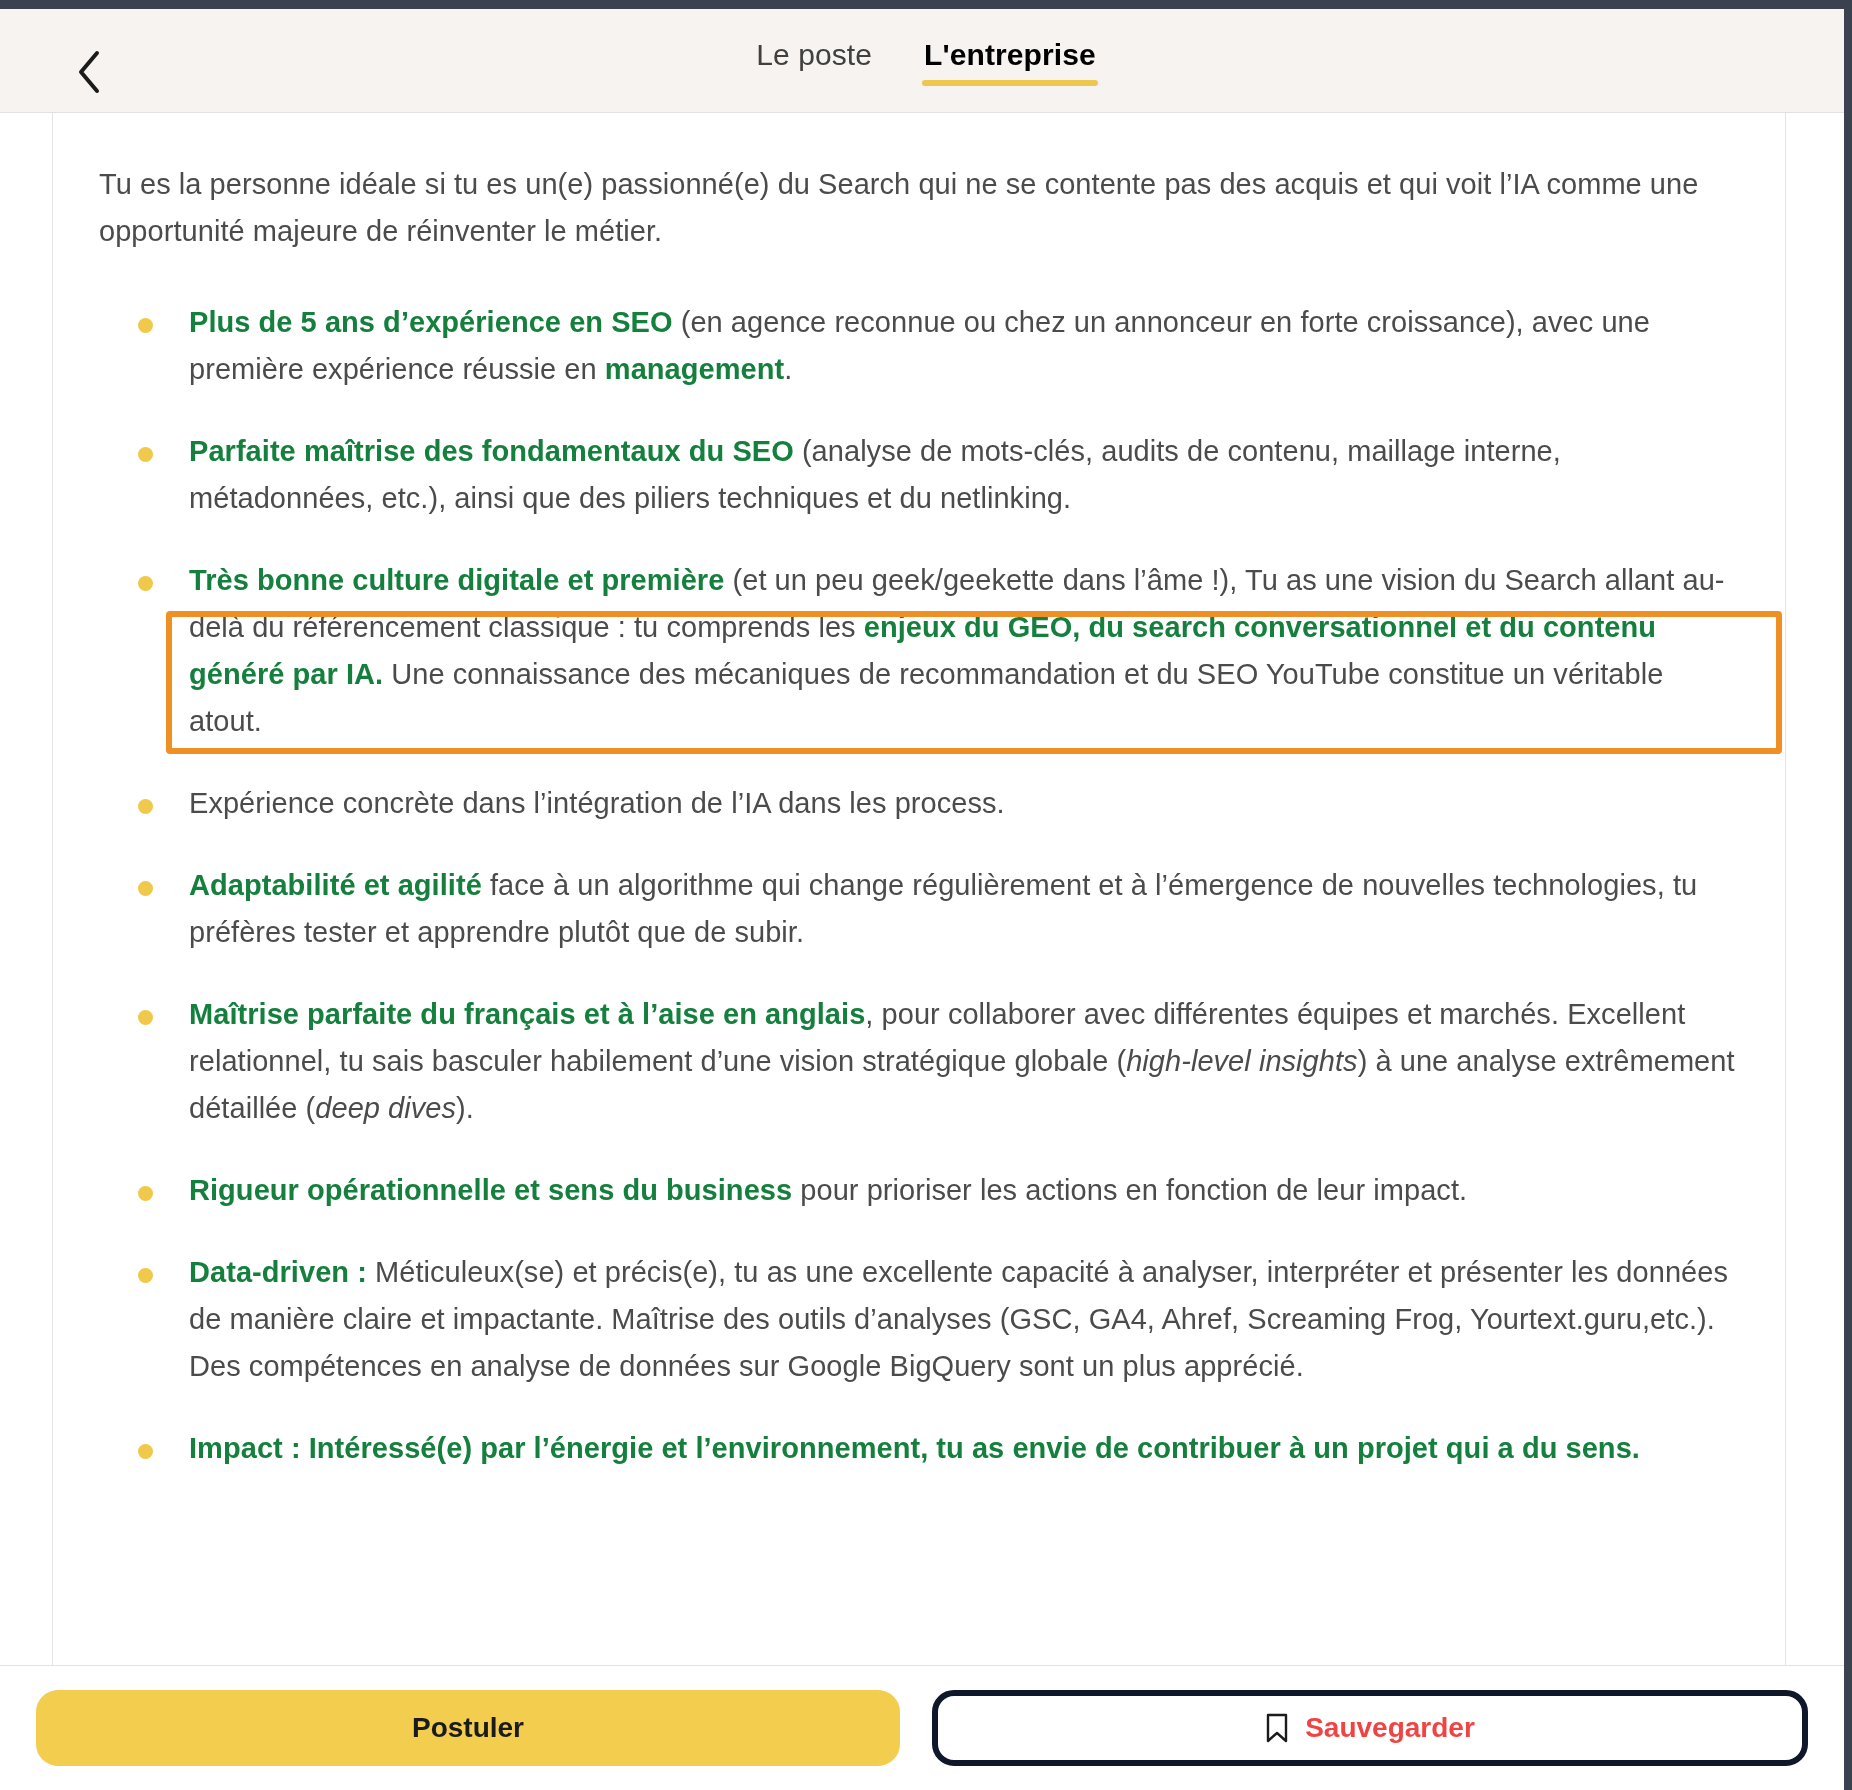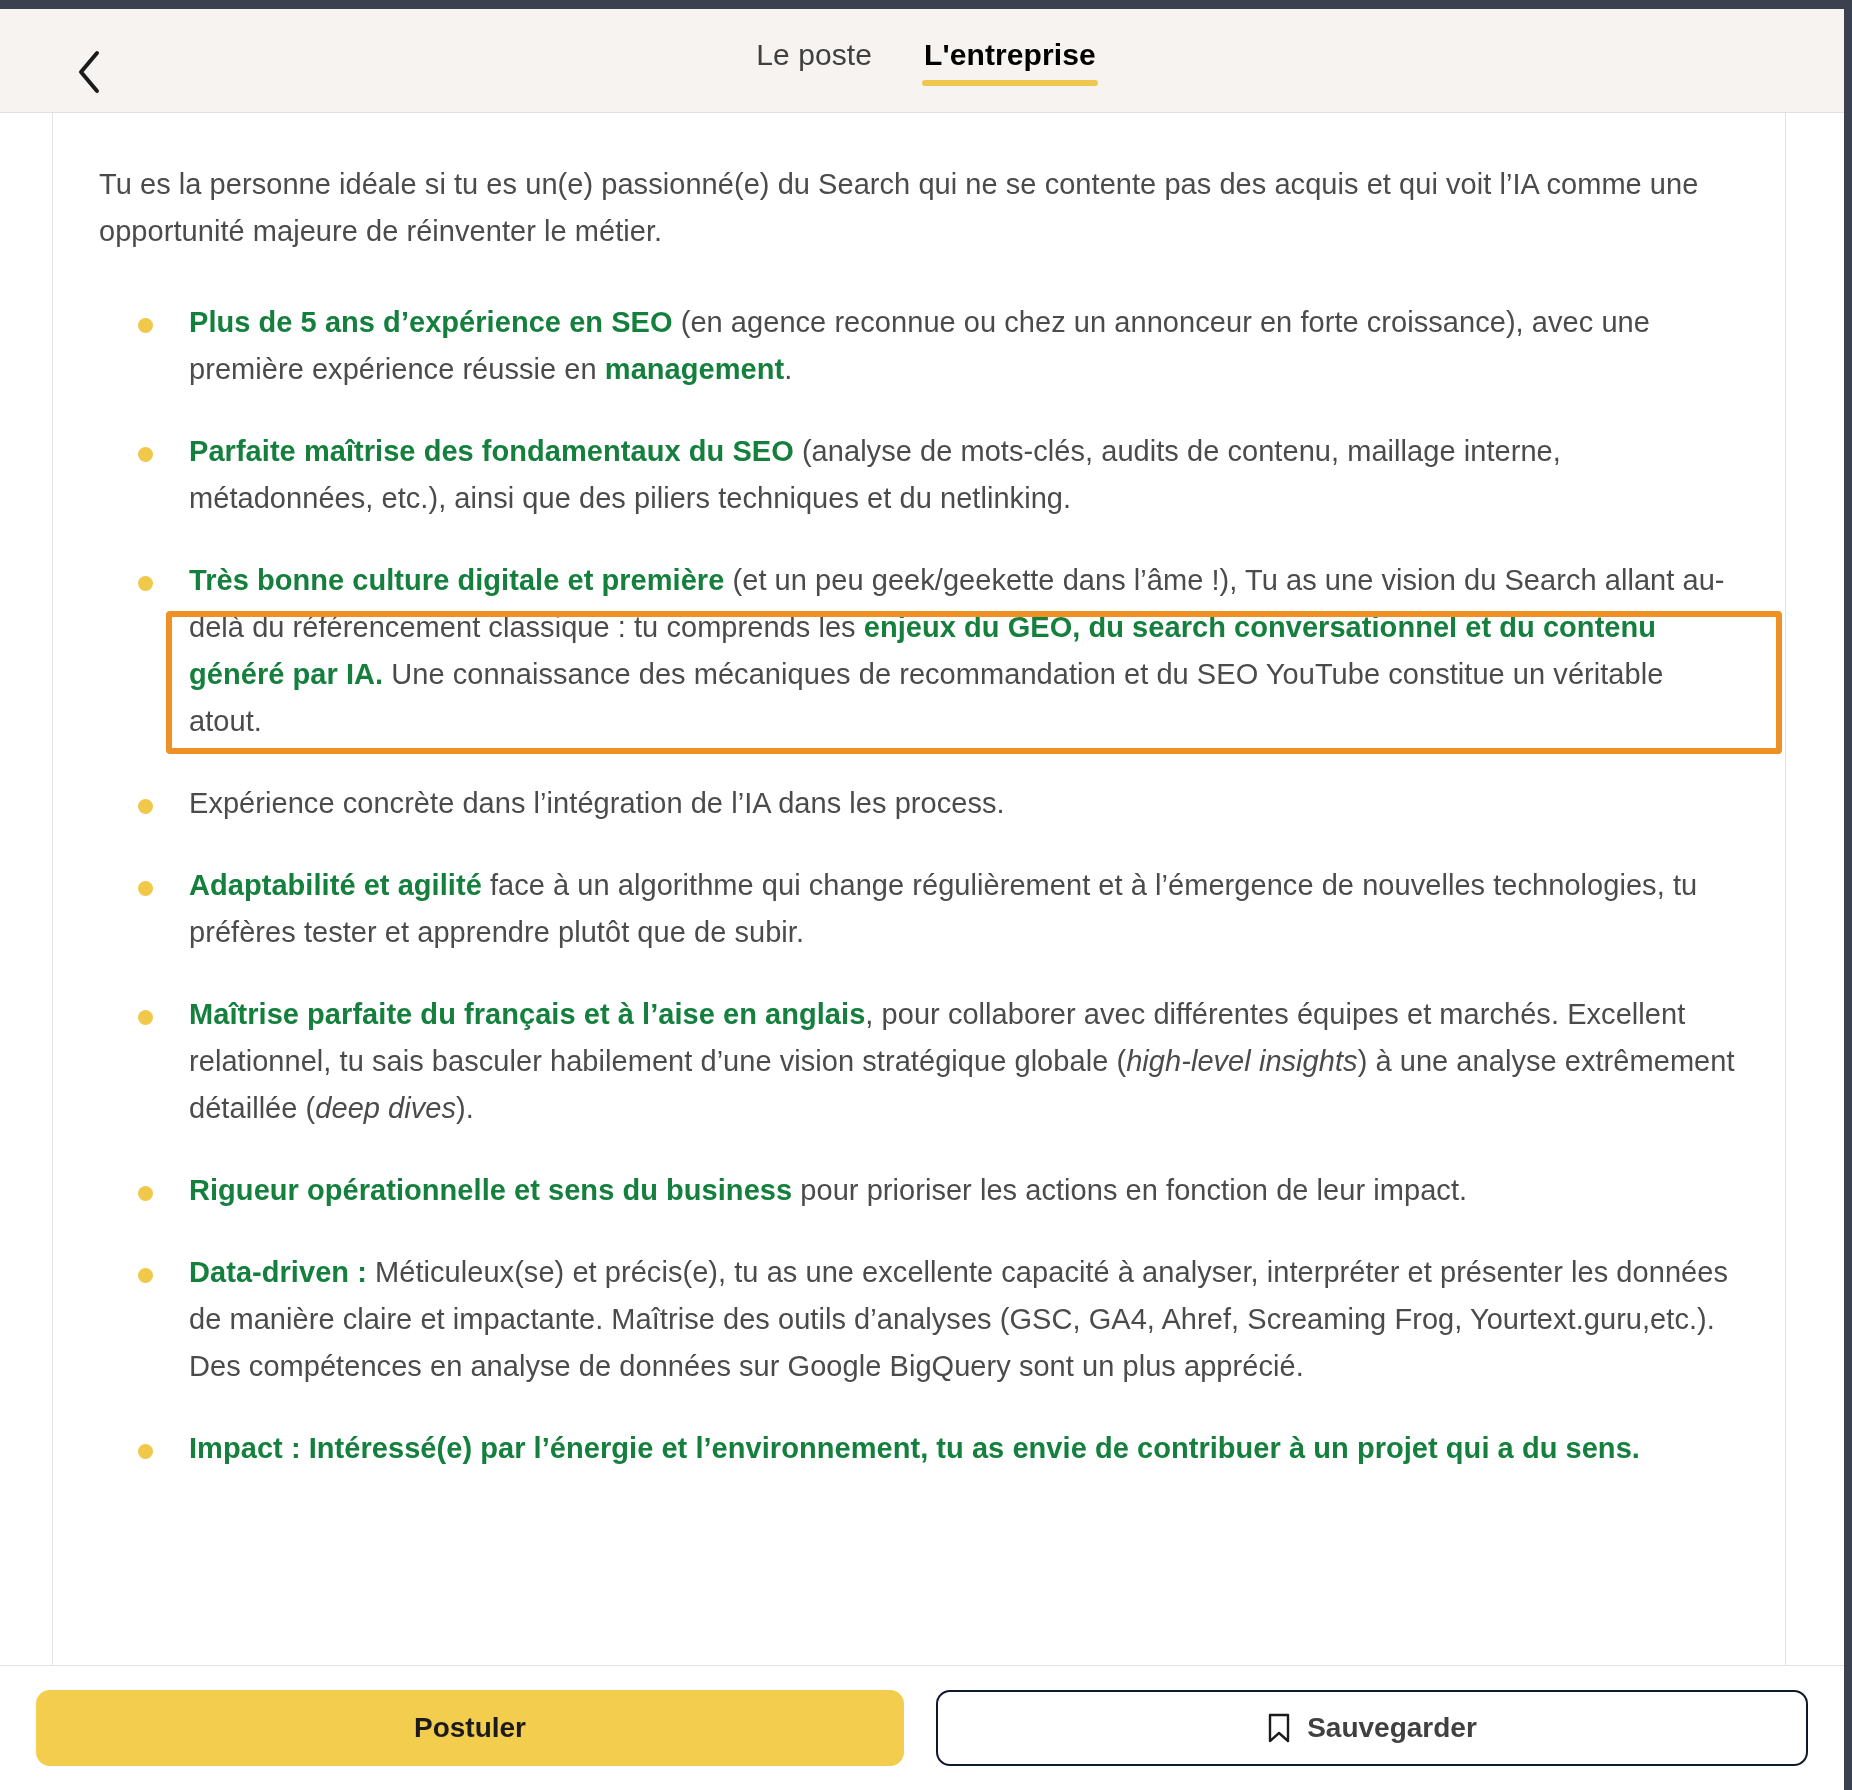--- a/index.html
+++ b/index.html
@@ -195,39 +195,39 @@
     border-top: 1px solid #e4e3e2;
     box-sizing: border-box;
     display: flex;
     align-items: center;
     gap: 32px;
     padding: 0 36px;
   }
   .btn {
     flex: 1 1 0;
     height: 76px;
-    border-radius: 14px;
+    border-radius: 22px;
     display: flex;
     align-items: center;
     justify-content: center;
     gap: 16px;
     font-size: 28px;
     font-weight: bold;
     cursor: pointer;
     box-sizing: border-box;
   }
   .btn-apply {
     background: #f2cd4e;
     color: #1b1b1b;
     border: none;
   }
   .btn-save {
     background: #ffffff;
-    color: #404040;
-    border: 2px solid #0f172a;
+    color: #ef4444;
+    border: 6px solid #0f172a;
   }
   .btn-save svg { display: block; }
 </style>
 </head>
 <body>
 
 <div class="frame-top"></div>
 <div class="frame-right"></div>
 
 <div class="header">

